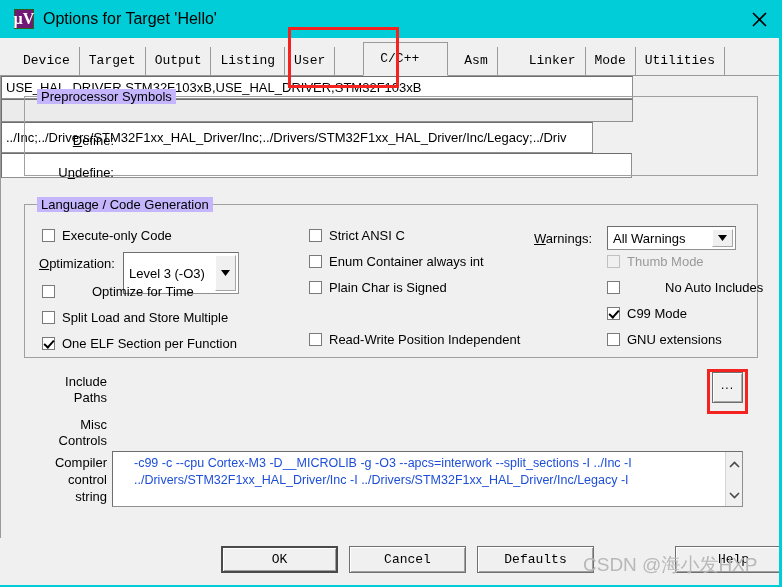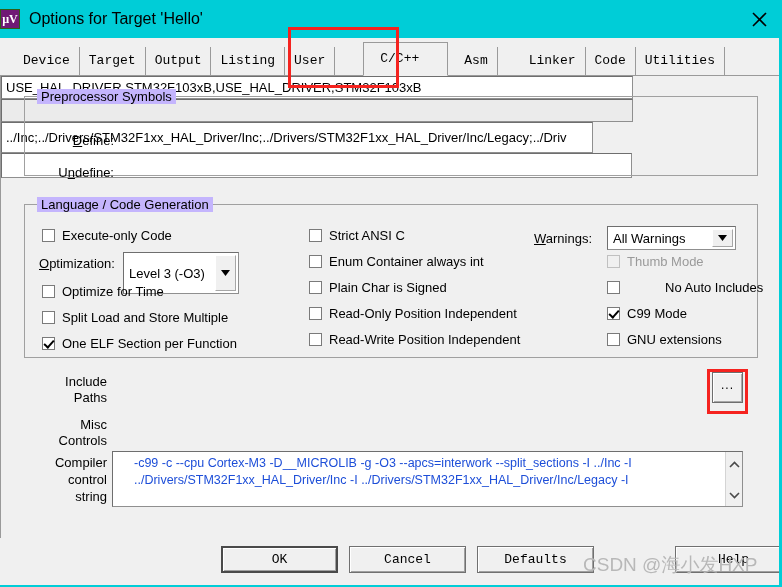--- a/index.html
+++ b/index.html
@@ -25,30 +25,30 @@
   .titlebar {
     position: absolute;
     left: 0; top: 0;
     width: 782px; height: 38px;
     background: #00cdd7;
     display: flex;
     align-items: center;
   }
   .title-icon {
     width: 20px; height: 20px;
-    margin-left: 0;
+    margin-left: 14px;
     background: #701a75;
     border: 1px solid #2f5e18;
     box-sizing: border-box;
     position: relative;
     display: flex;
     align-items: center;
     justify-content: center;
     color: #ffffff;
-    font-size: 12px;
+    font-size: 16px;
     font-weight: bold;
     line-height: 1;
     font-family: "Liberation Serif", serif;
   }
   .title-text {
     margin-left: 9px;
     font-size: 16px;
     color: #000000;
     font-family: "Liberation Sans", sans-serif;
     white-space: nowrap;
@@ -319,21 +319,21 @@
   <div class="tabstrip">
     <div class="tabs">
       <div class="tab">Device</div>
       <div class="tab">Target</div>
       <div class="tab">Output</div>
       <div class="tab">Listing</div>
       <div class="tab pre-gap">User</div>
       <div class="tab active">C/C++</div>
       <div class="tab after-active pre-gap">Asm</div>
       <div class="tab">Linker</div>
-      <div class="tab">Code</div>
+      <div class="tab">Mode</div>
       <div class="tab">Utilities</div>
     </div>
   </div>
 
   <div class="body-area">
 
     <div class="groupbox" style="left:23px; top:20px; width:732px; height:78px;">
       <span class="gb-title">Preprocessor Symbols</span>
     </div>
     <div class="lbl" style="position:absolute; left:51px; top:57px; width:62px; text-align:right;"><u>D</u>efine:</div>
@@ -354,21 +354,21 @@
     <div class="lbl" style="position:absolute; left:38px; top:180px;"><u>O</u>ptimization:</div>
     <div class="combo" style="left:122px; top:176px; width:116px; height:42px;">
       <span class="cval">Level 3 (-O3)</span>
       <span class="carrow">
         <svg width="9" height="6" viewBox="0 0 9 6">
             <polygon points="0,0 9,0 4.5,6" fill="#000"></polygon>
           </svg>
       </span>
     </div>
 
-    <div class="cb-row" style="left:41px; top:208px;">
+    <div class="cb-row" style="left:41px; top:208px;gap:30px;">
       <span class="cbox"></span>
       <span class="lbl">Optimize for Time</span>
     </div>
     <div class="cb-row" style="left:41px; top:234px;">
       <span class="cbox"></span>
       <span class="lbl">Split Load and Store Multiple</span>
     </div>
     <div class="cb-row" style="left:41px; top:260px;">
       <span class="cbox checked"></span>
       <span class="lbl">One ELF Section per Function</span>
@@ -378,24 +378,20 @@
       <span class="cbox"></span>
       <span class="lbl">Strict ANSI C</span>
     </div>
     <div class="cb-row" style="left:308px; top:178px;">
       <span class="cbox"></span>
       <span class="lbl">Enum Container always int</span>
     </div>
     <div class="cb-row" style="left:308px; top:204px;">
       <span class="cbox"></span>
       <span class="lbl">Plain Char is Signed</span>
-    </div>
-    <div class="cb-row" style="left:308px; top:230px;">
-      <span class="cbox"></span>
-      <span class="lbl">Read-Only Position Independent</span>
     </div>
     <div class="cb-row" style="left:308px; top:256px;">
       <span class="cbox"></span>
       <span class="lbl">Read-Write Position Independent</span>
     </div>
 
     <div class="lbl" style="position:absolute; left:533px; top:155px;"><u>W</u>arnings:</div>
     <div class="combo" style="left:606px; top:150px; width:129px; height:24px;">
       <span class="cval">All Warnings</span>
       <span class="carrow">

